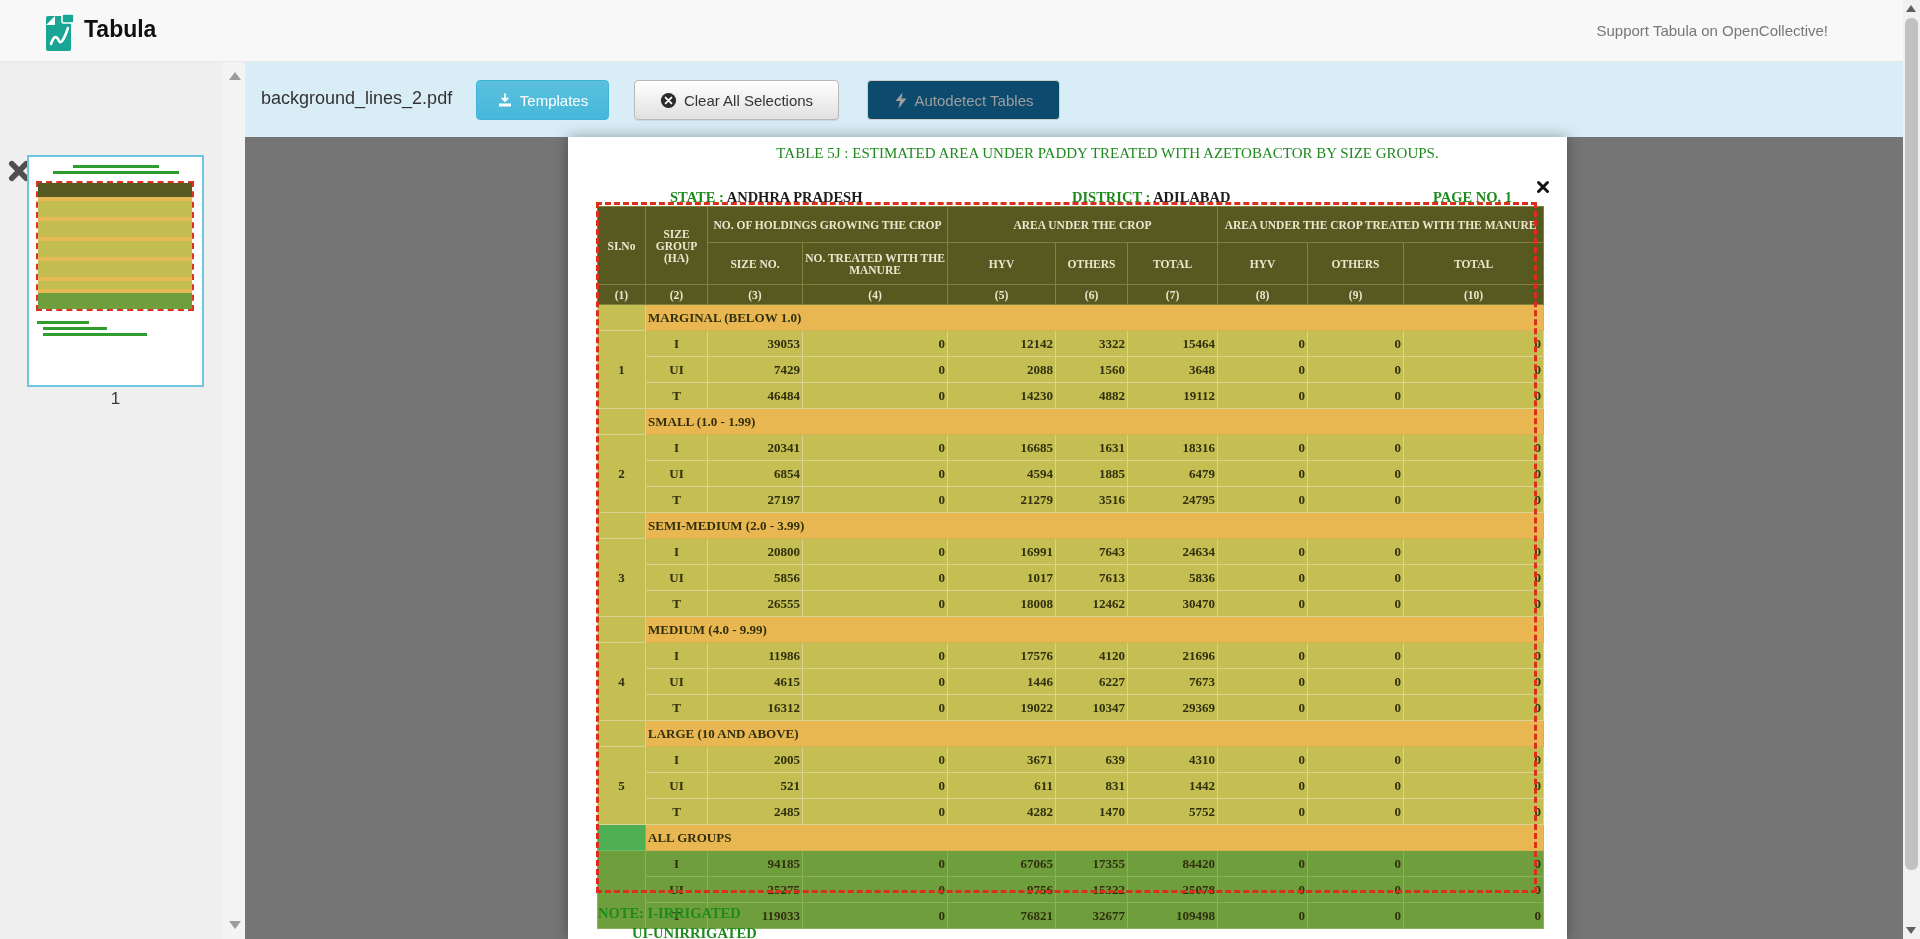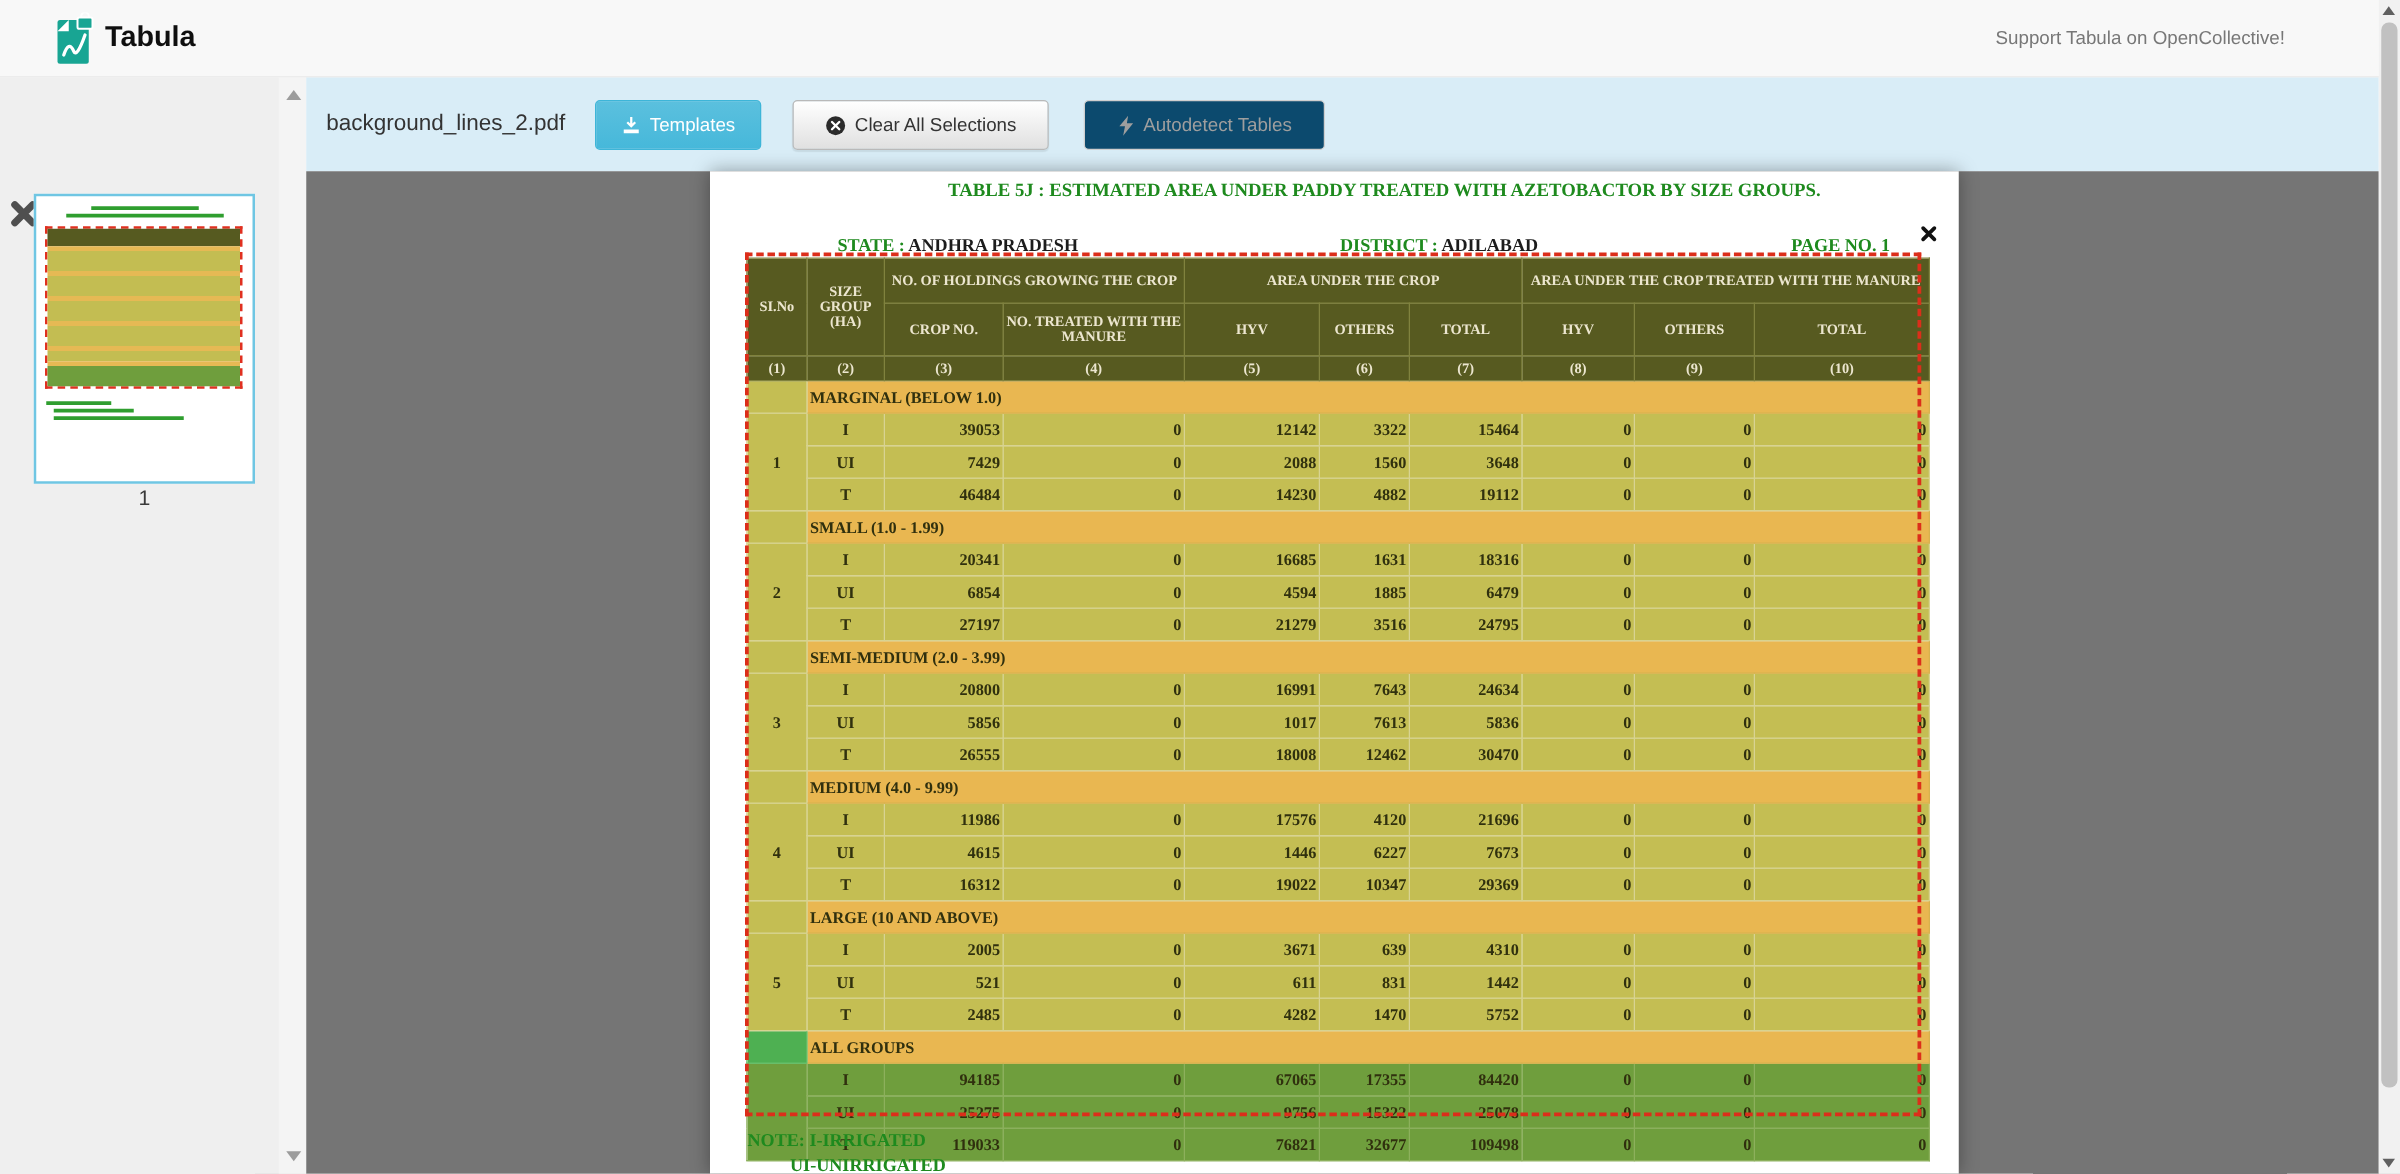--- a/index.html
+++ b/index.html
@@ -48,21 +48,21 @@
                border-color:#b9b9b9; color:#333; box-shadow:0 1px 1px rgba(0,0,0,.08); }
   .btn-auto { left:622px; width:193px; background:#0c4a6e; border-color:#cfcfcf; color:#9e9e9e; cursor:default; }
   .btn-export { left:1298px; top:15px; width:309px; height:45px; font-size:16px;
                 background:linear-gradient(#5cb85c,#49a449); border-color:#43a043; color:#fff; }
 
   
   #viewer { position:absolute; left:245px; top:137px; width:1658px; height:802px; background:#757575; }
   #pdf-page { position:absolute; left:323px; top:0; width:999px; height:802px; background:#fff;
               box-shadow:0 0 14px rgba(0,0,0,.35); cursor:crosshair; }
   .doc-title { position:absolute; left:0; top:8px; width:100%; padding-left:80px; text-align:center;
-               font-family:"Liberation Serif", serif; font-weight:bold; font-size:15px; color:#1e8a1e; }
+               font-family:"Liberation Serif", serif; font-weight:normal; font-size:15px; color:#1e8a1e; }
   .doc-meta { position:absolute; top:52px; font-family:"Liberation Serif", serif; font-weight:bold;
               font-size:14.5px; color:#1e8a1e; white-space:nowrap; }
   .doc-meta .dark { color:#1c1c1c; }
   .meta-state { left:102px; } .meta-district { left:504px; } .meta-pageno { left:865px; }
   .sel-close { position:absolute; left:968px; top:43px; width:14px; height:14px; cursor:pointer; }
 
   
   #doc-table { position:absolute; left:29px; top:69px; width:946px; border-collapse:collapse;
                table-layout:fixed; font-family:"Liberation Serif", serif; }
   #doc-table th { background:#575a20; color:#ece6cf; border:1px solid #80823e; font-weight:bold;
@@ -210,21 +210,21 @@
         </colgroup>
         <thead>
           <tr class="h-top">
             <th rowspan="2">SI.No</th>
             <th rowspan="2">SIZE GROUP (HA)</th>
             <th colspan="2">NO. OF HOLDINGS GROWING THE CROP</th>
             <th colspan="3">AREA UNDER THE CROP</th>
             <th colspan="3">AREA UNDER THE CROP TREATED WITH THE MANURE</th>
           </tr>
           <tr class="h-sub" id="subhead-row">
-              <th>CROP NO.</th>
+              <th>SIZE NO.</th>
               <th>NO. TREATED WITH THE MANURE</th>
               <th>HYV</th>
               <th>OTHERS</th>
               <th>TOTAL</th>
               <th>HYV</th>
               <th>OTHERS</th>
               <th>TOTAL</th>
             </tr>
           <tr class="h-num" id="numhead-row">
               <th>(1)</th>

